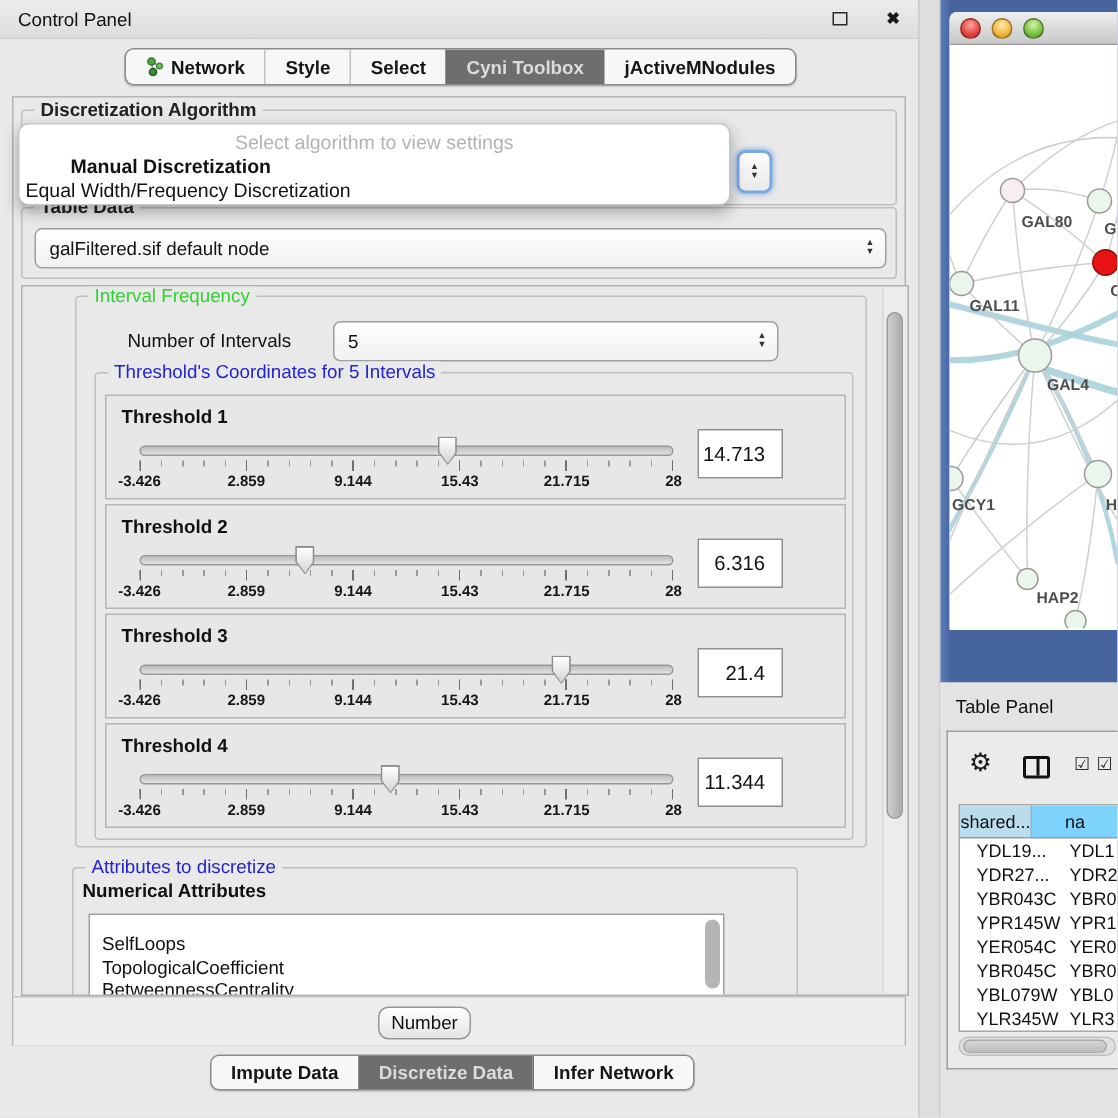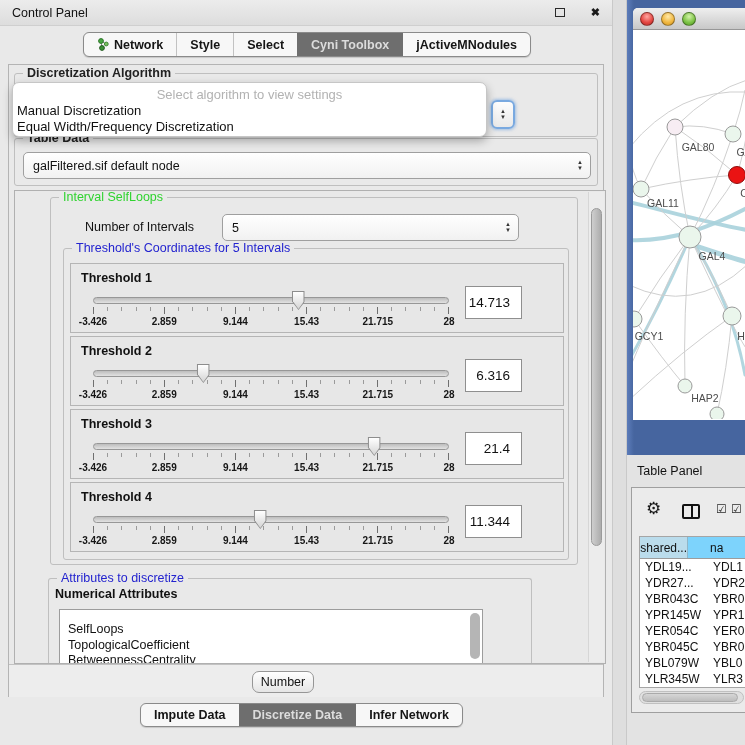--- a/index.html
+++ b/index.html
@@ -39,21 +39,21 @@
                      box-shadow:0 0 3px 1px rgba(100,155,220,.55); }
   .arrows { position:absolute; right:7px; top:50%; transform:translateY(-50%); display:flex; flex-direction:column;
             align-items:center; font-size:6px; line-height:1.1; color:#333; }
   .algo-combo-frag .arrows { right:50%; transform:translate(50%,-50%); }
 
   .algo-popup { position:absolute; left:3px; top:17px; width:475px; height:55px; background:#fff;
                 border:1px solid #c6c6c6; border-radius:7px; box-shadow:0 4px 10px rgba(0,0,0,.3);
                 z-index:30; font-size:13px; overflow:hidden; }
   .popup-hint { text-align:center; color:#b2b2b2; height:20px; padding-top:4px; }
   .popup-opt  { height:16px; padding-left:4px; line-height:16px; color:#111; }
-  .popup-opt.bold { font-weight:normal; }
+  .popup-opt.bold { font-weight:bold;margin-left:30px; }
 
   .tabledata-group { left:5px; top:73px; width:584px; height:48px; }
   .combo { position:absolute; background:linear-gradient(#ffffff,#f1f1f1); border:1px solid #9f9f9f;
            border-radius:5px; font-size:12.5px; display:flex; align-items:center; padding-left:9px; }
   .td-combo { left:8px; top:13px; width:568px; height:27px; }
   .count-combo { left:171px; top:16px; width:297px; height:27px; }
 
   .scroll-area { left:5px; top:125px; width:592px; height:474px; border:1px solid #b0b0b0; background:#e9e9e9; overflow:hidden; position:absolute; }
   .v-scrollbar { position:absolute; right:1px; top:1px; bottom:1px; width:16px; background:#ececec; border-left:1px solid #d6d6d6; }
   .v-thumb { position:absolute; left:2px; top:16px; width:11px; height:338px; border-radius:6px;
@@ -102,21 +102,21 @@
   .right-col { position:absolute; left:627px; top:0; width:118px; height:745px; background:#e3e3e3; }
   .net-frame { position:absolute; left:0; top:0; width:118px; height:455px;
                background:linear-gradient(90deg,#5c7cba 0,var(--frame-blue,#46659f) 7px); }
   .mac-window { position:absolute; left:6px; top:8px; width:112px; height:412px; background:#fff; border-radius:5px 0 0 0; overflow:hidden; }
   .mac-titlebar { height:22px; background:linear-gradient(#efefef,#c8c8c8); border-bottom:1px solid #979797;
                   display:flex; align-items:center; gap:7px; padding-left:7px; }
   .light { width:14px; height:14px; border-radius:50%; border:1px solid rgba(0,0,0,.35); }
   .light.red    { background:radial-gradient(circle at 50% 30%, #ffa5a0, #e3443f 60%, #b3302c); }
   .light.yellow { background:radial-gradient(circle at 50% 30%, #ffe9a8, #f0b63e 60%, #cf9426); }
   .light.green  { background:radial-gradient(circle at 50% 30%, #d2f2a8, #7ac142 60%, #569a2b); }
-  .net-canvas { position:relative; height:389px; background:#fff; overflow:hidden; }
+  .net-canvas { position:relative; height:389px; background:#fff; overflow:hidden;font-weight:bold; }
   #net-svg .e  { fill:none; stroke:#cfcfcf; stroke-width:1; }
   #net-svg .t  { fill:none; stroke:var(--edge-teal,#a9d2dc); stroke-width:4; stroke-linecap:round; opacity:.9; }
   #net-svg .t3 { stroke-width:3; }
   #net-svg .t5 { stroke-width:5; }
   #net-svg text { font-family:"Liberation Sans",sans-serif; font-size:10.5px; fill:#4d4d4d; }
 
   .tp-title { position:absolute; left:0; top:455px; width:118px; height:32px; background:#e3e3e3;
               font-size:12.5px; padding:9px 0 0 10px; }
   .table-window { position:absolute; left:4px; top:487px; width:115px; height:226px; background:#ebebeb;
                   border:1px solid #9f9f9f; border-right:none; }
@@ -124,21 +124,21 @@
   .split-icon { position:absolute; left:50px; top:16px; width:18px; height:15px; border:2px solid #111; border-radius:2px; }
   .split-icon i { position:absolute; left:50%; top:0; bottom:0; width:2px; background:#111; }
   .chk { position:absolute; top:15px; font-size:12px; color:#2a2a2a; line-height:1; }
   .chk.c1 { left:84px; } .chk.c2 { left:99px; }
   .tbl { position:absolute; left:7px; top:48px; right:0; bottom:24px; background:#fff; border:1px solid #a5a5a5; overflow:hidden; }
   .t-head { display:flex; height:22px; border-bottom:1px solid #9c9c9c; font-size:12px; }
   .th1 { width:68px; background:var(--hdr-blue,#badcec); border-right:1px solid #8fb6c8; text-align:center; line-height:22px; }
   .th2 { width:80px; background:#7dd3fc; text-align:center; line-height:22px; }
   .t-body { overflow:hidden; height:132px; }
   .t-row { display:flex; height:16px; font-size:12px; line-height:16px; }
-  .t-row .tc1 { width:68px; padding-left:5px; }
+  .t-row .tc1 { width:68px; padding-left:11px; }
   .t-row .tc2 { flex:1; padding-left:5px; }
   .h-scrollbar { position:absolute; left:7px; right:2px; bottom:8px; height:13px; background:#e0e0e0;
                  border:1px solid #c0c0c0; border-radius:7px; }
   .h-thumb { position:absolute; left:2px; right:5px; top:1px; height:9px; border-radius:5px;
              background:linear-gradient(#d6d6d6,#bdbdbd); border:1px solid #aaa; }
 </style>
 </head>
 <body>
 
 <div id="root">
@@ -202,21 +202,21 @@
           <span class="arrows">
               <span>▲</span>
               <span>▼</span>
             </span>
         </div>
       </div>
 
       <div class="scroll-area">
 
         <div class="group interval-group">
-          <span class="grp-title green">Interval SelfLoops</span>
+          <span class="grp-title green">Interval Frequency</span>
           <div class="count-label">Number of Intervals</div>
           <div class="combo count-combo">
             <span class="combo-text">5</span>
             <span class="arrows">
                 <span>▲</span>
                 <span>▼</span>
               </span>
           </div>
 
           <div class="group threshold-group">

